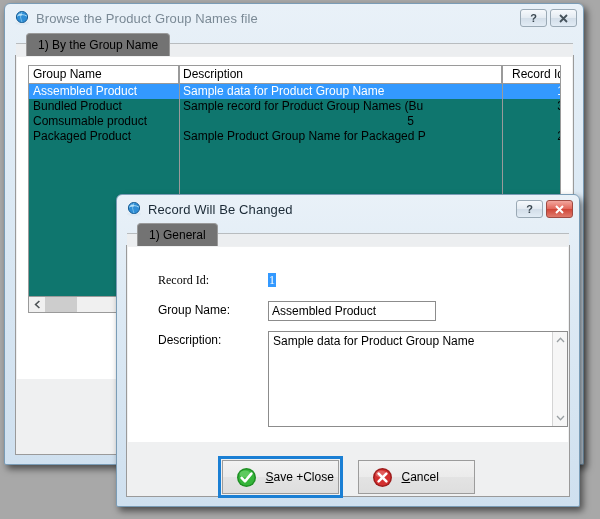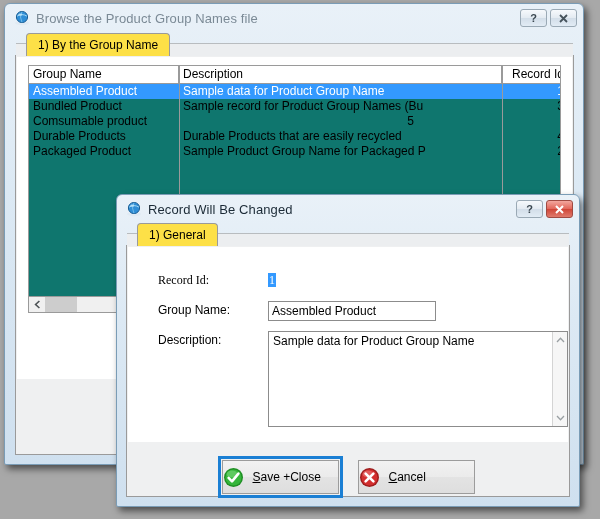--- a/index.html
+++ b/index.html
@@ -52,21 +52,21 @@
   }
   .tb-btn svg{display:block}
 
   
   .win-body{position:absolute;left:0;right:0;bottom:0;}
   .tabstrip{position:relative;height:23px;}
   .tab{
     position:absolute;left:10px;top:0;height:23px;
     padding:0 11px;
     display:flex;align-items:center;
-    background:#fde047;
+    background:#737373;
     border:1px solid #9a9a9a;border-bottom:none;
     border-radius:4px 4px 0 0;
     font-size:12px;white-space:nowrap;
     box-sizing:border-box;z-index:2;
   }
   .tabrest{
     position:absolute;left:0;right:0;bottom:0;height:13px;
     background:#eceef0;border-top:1px solid #b8bcbf;
     box-sizing:border-box;
   }
@@ -161,21 +161,21 @@
   .ta-arrow.up{top:1px}
   .ta-arrow.dn{bottom:1px}
 
   
   .btnbar{position:absolute;left:0;right:0;bottom:2px;display:flex;justify-content:center;gap:19px;}
   .btn{
     position:relative;width:117px;height:34px;
     border:1px solid #9c9c9c;
     background:linear-gradient(to bottom,#f2f2f2 0%,#ebebeb 50%,#e3e3e3 51%,#dedede 100%);
     display:flex;align-items:center;justify-content:flex-start;
-    box-sizing:border-box;gap:9px;
+    box-sizing:border-box;gap:9px;padding-left:13px;
     font-size:12px;color:#000;
   }
   .btn.focus{outline:3px solid #1a7fd4;outline-offset:1px;border-color:#9c9c9c;}
   .btn .glyph{width:21px;height:21px;flex:0 0 21px;}
   .btn .glyph svg{display:block}
   .btn u{text-decoration:underline;}
 </style>
 </head>
 <body style="background: rgb(168, 168, 168);">
 
@@ -235,25 +235,20 @@
               <div class="cell col-id num">1</div>
             </div>
             <div class="grid-row">
               <div class="cell col-name">Bundled Product</div>
               <div class="cell col-desc">Sample record for Product Group Names (Bu</div>
               <div class="cell col-id num">3</div>
             </div>
             <div class="grid-row">
               <div class="cell col-desc">Comsumable product</div>
               <div class="cell col-id num">5</div>
-            </div>
-            <div class="grid-row">
-              <div class="cell col-name">Durable Products</div>
-              <div class="cell col-desc">Durable Products that are easily recycled</div>
-              <div class="cell col-id num">4</div>
             </div>
             <div class="grid-row">
               <div class="cell col-name">Packaged Product</div>
               <div class="cell col-desc">Sample Product Group Name for Packaged P</div>
               <div class="cell col-id num">2</div>
             </div>
 
             <div class="grid-vsep" style="left:150px;top:0;bottom:16px;"></div>
             <div class="grid-vsep" style="left:473px;top:0;bottom:16px;"></div>
 

